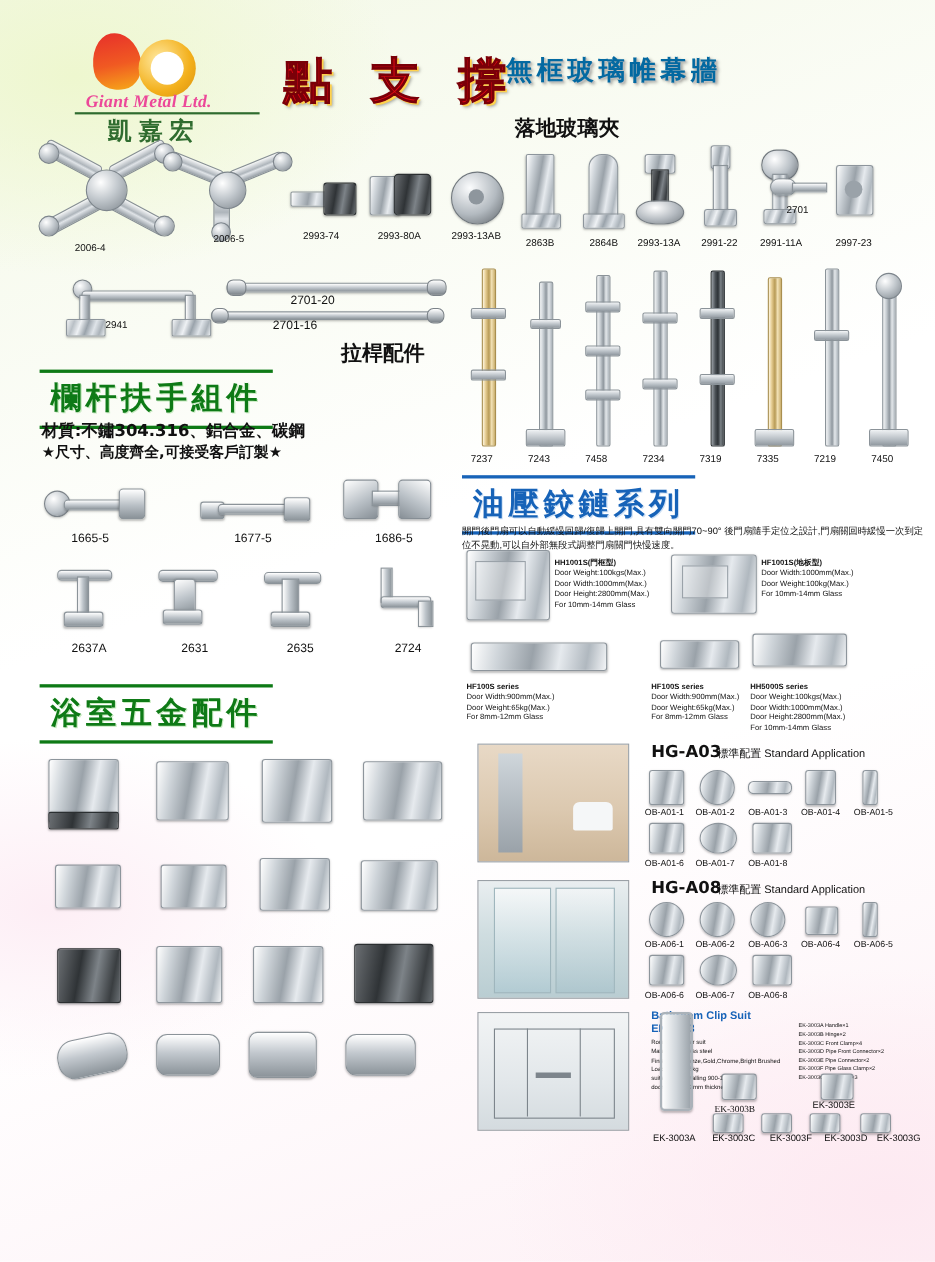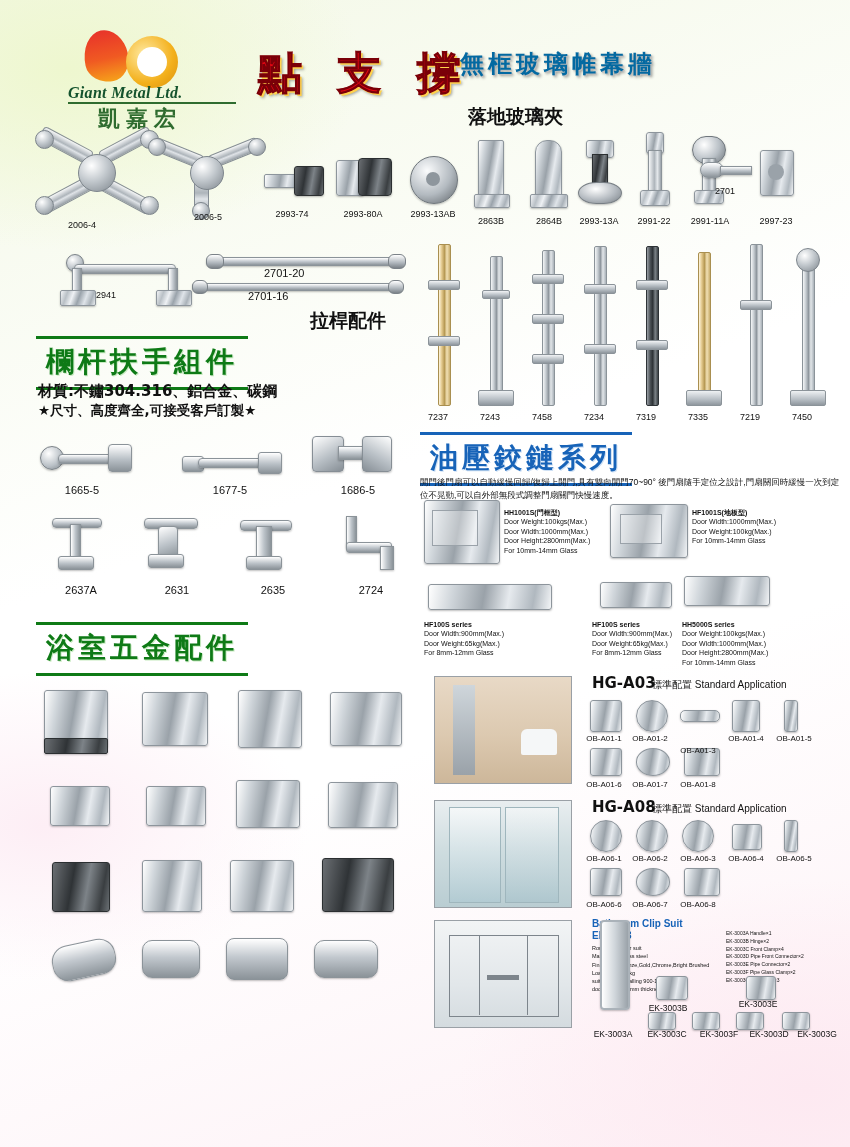--- a/index.html
+++ b/index.html
@@ -34,22 +34,22 @@
   
   .logo-wrap{position:absolute;left:62px;top:28px;width:200px;height:92px;}
   .logo-flame{position:absolute;left:22px;top:2px;width:44px;height:52px;
     background:linear-gradient(180deg,#e8342a 0%,#f05a22 55%,#f6a01a 100%);
     border-radius:50% 50% 45% 55%/60% 55% 45% 40%;
     transform:rotate(-12deg);}
   .logo-ring{position:absolute;left:64px;top:8px;width:52px;height:52px;border-radius:50%;
     background:radial-gradient(circle at 35% 35%,#ffe9a0,#f3b01c 60%,#d98f0c 100%);}
   .logo-ring:after{content:"";position:absolute;left:11px;top:11px;width:30px;height:30px;border-radius:50%;
     background:#fff;}
-  .logo-en{position:absolute;left:6px;top:56px;font-family:"Liberation Serif",serif;font-style:italic;
-    font-weight:bold;font-size:16px;color:#14532d;letter-spacing:.3px;}
+  .logo-en{position:absolute;left:16px;top:56px;font-family:"Liberation Serif",serif;font-style:italic;
+    font-weight:bold;font-size:16px;color:#ec4899;letter-spacing:.3px;}
   .logo-underline{position:absolute;left:6px;top:74px;width:168px;height:2px;background:#2f6c2f;}
   .logo-cn{position:absolute;left:36px;top:76px;font-family:"DejaVu Sans",sans-serif;font-weight:bold;
     font-size:22px;color:#2f6c2f;letter-spacing:6px;}
 
   .title-main{position:absolute;left:258px;top:44px;font-family:"DejaVu Sans",sans-serif;font-weight:bold;
     font-size:44px;letter-spacing:10px;
     color:#e40613;-webkit-text-stroke:1px #7a0008;
     text-shadow:2px 2px 0 #ffd24d, 3px 3px 3px rgba(0,0,0,.35);}
   .title-sub{position:absolute;left:460px;top:48px;font-family:"DejaVu Sans",sans-serif;font-weight:bold;
     font-size:24px;letter-spacing:4px;color:#0369a1;
@@ -479,21 +479,21 @@
     <div class="metal2 shadow abs" style="left:48px;top:0px;width:30px;height:30px;border-radius:50%;"></div>
     <div class="metal2 shadow abs" style="left:92px;top:10px;width:38px;height:10px;border-radius:5px;"></div>
     <div class="metal2 shadow abs" style="left:144px;top:0px;width:26px;height:30px;border-radius:3px;"></div>
     <div class="metal2 shadow abs" style="left:196px;top:0px;width:12px;height:30px;border-radius:3px;"></div>
     <div class="metal2 shadow abs" style="left:2px;top:48px;width:30px;height:26px;border-radius:3px;"></div>
     <div class="metal2 shadow abs" style="left:48px;top:48px;width:32px;height:26px;border-radius:50%;"></div>
     <div class="metal2 shadow abs" style="left:96px;top:48px;width:34px;height:26px;border-radius:3px;"></div>
   </div>
   <div class="cap abs" style="left:580px;top:734px;width:48px;font-size:8px;">OB-A01-1</div>
   <div class="cap abs" style="left:626px;top:734px;width:48px;font-size:8px;">OB-A01-2</div>
-  <div class="cap abs" style="left:674px;top:734px;width:48px;font-size:8px;margin-top:12px;">OB-A01-3</div>
+  <div class="cap abs" style="left:674px;top:734px;width:48px;font-size:8px;">OB-A01-3</div>
   <div class="cap abs" style="left:722px;top:734px;width:48px;font-size:8px;">OB-A01-4</div>
   <div class="cap abs" style="left:770px;top:734px;width:48px;font-size:8px;">OB-A01-5</div>
   <div class="cap abs" style="left:580px;top:780px;width:48px;font-size:8px;">OB-A01-6</div>
   <div class="cap abs" style="left:626px;top:780px;width:48px;font-size:8px;">OB-A01-7</div>
   <div class="cap abs" style="left:674px;top:780px;width:48px;font-size:8px;">OB-A01-8</div>
 
   <div class="photo ph-bath2" style="left:434px;top:800px;width:136px;height:106px;">
     <div class="abs" style="left:14px;top:6px;width:50px;height:94px;background:linear-gradient(180deg,rgba(255,255,255,.6),rgba(170,200,210,.5));border:1px solid #9fb6bd;"></div>
     <div class="abs" style="left:70px;top:6px;width:52px;height:94px;background:linear-gradient(180deg,rgba(255,255,255,.45),rgba(160,190,200,.45));border:1px solid #9fb6bd;"></div>
   </div>
@@ -549,21 +549,21 @@
   <div class="abs" style="left:586px;top:920px;width:260px;height:110px;">
     <div class="abs shadow" style="left:14px;top:0px;width:26px;height:86px;border:2px solid #aab2b9;border-radius:4px;
       background:linear-gradient(90deg,#fff,#cfd5da 50%,#9aa2a9);"></div>
     <div class="metal2 shadow abs" style="left:70px;top:56px;width:30px;height:22px;border-radius:3px;"></div>
     <div class="metal2 shadow abs" style="left:160px;top:56px;width:28px;height:22px;border-radius:3px;"></div>
     <div class="metal2 shadow abs" style="left:62px;top:92px;width:26px;height:16px;border-radius:3px;"></div>
     <div class="metal2 shadow abs" style="left:106px;top:92px;width:26px;height:16px;border-radius:3px;"></div>
     <div class="metal2 shadow abs" style="left:150px;top:92px;width:26px;height:16px;border-radius:3px;"></div>
     <div class="metal2 shadow abs" style="left:196px;top:92px;width:26px;height:16px;border-radius:3px;"></div>
   </div>
-  <div class="cap abs" style="left:638px;top:1004px;width:60px;font-size:8.5px;">EK-3003B</div>
+  <div class="cap abs" style="left:638px;top:1004px;width:60px;font-size:8.5px;font-family:Liberation Serif, serif;">EK-3003B</div>
   <div class="cap abs" style="left:728px;top:1000px;width:60px;font-size:8.5px;">EK-3003E</div>
   <div class="cap abs" style="left:586px;top:1030px;width:54px;font-size:8.5px;">EK-3003A</div>
   <div class="cap abs" style="left:640px;top:1030px;width:54px;font-size:8.5px;">EK-3003C</div>
   <div class="cap abs" style="left:692px;top:1030px;width:54px;font-size:8.5px;">EK-3003F</div>
   <div class="cap abs" style="left:742px;top:1030px;width:54px;font-size:8.5px;">EK-3003D</div>
   <div class="cap abs" style="left:790px;top:1030px;width:54px;font-size:8.5px;">EK-3003G</div>
 
 
 </div>
 

